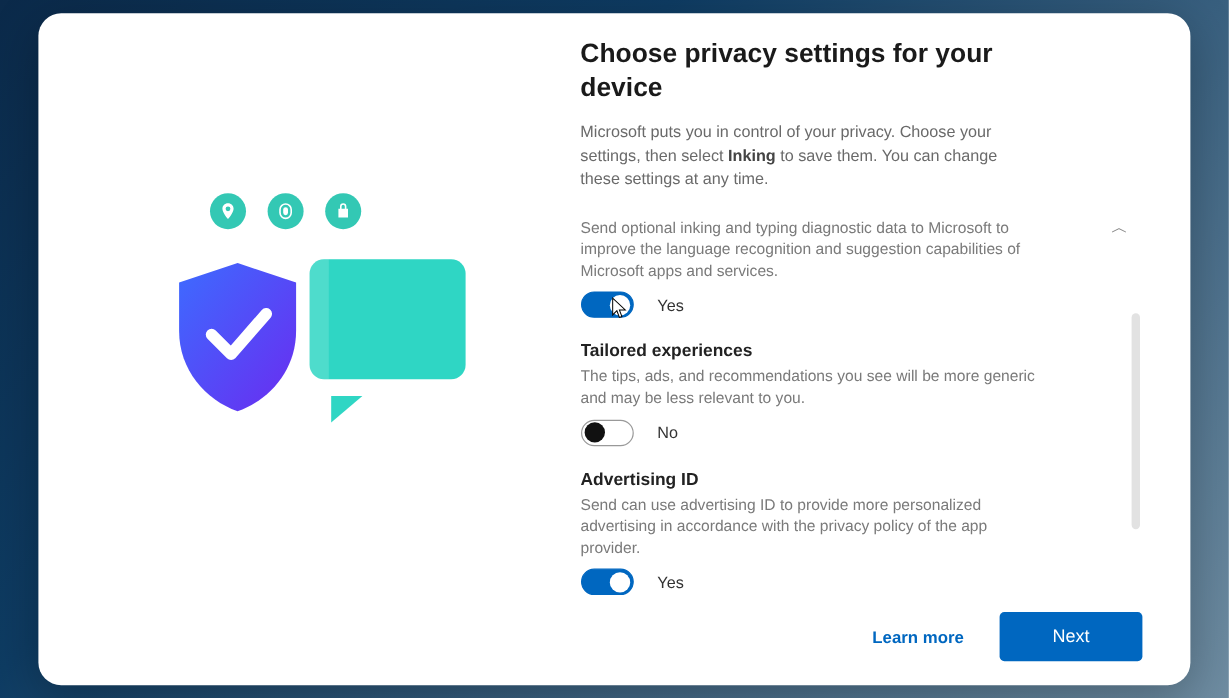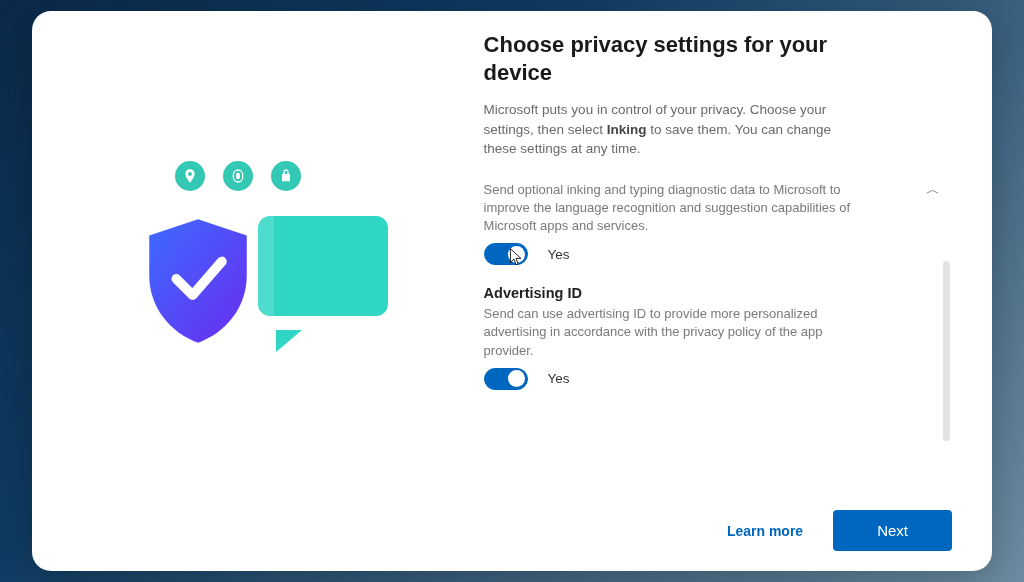--- a/index.html
+++ b/index.html
@@ -158,20 +158,30 @@
             <div class="toggle on" style="position:relative">
               <div class="knob"></div>
               <svg class="cursor" viewBox="0 0 20 28">
                 <path fill="#fff" stroke="#000" stroke-width="1.2" d="M2 2 L2 22 L7 17 L10 25 L13 24 L10 16 L17 16 Z"></path>
               </svg>
             </div>
             <span class="toggle-label">Yes</span>
           </div>
         </div>
 
+        <div class="section">
+          <h2>Tailored experiences</h2>
+          <p>The tips, ads, and recommendations you see will be more generic and may be less relevant to you.</p>
+          <div class="toggle-row">
+            <div class="toggle">
+                <div class="knob"></div>
+              </div>
+            <span class="toggle-label">No</span>
+          </div>
+        </div>
 
         <div class="section">
           <h2>Advertising ID</h2>
           <p>Send can use advertising ID to provide more personalized advertising in accordance with the privacy policy of the app provider.</p>
           <div class="toggle-row">
             <div class="toggle on">
                 <div class="knob"></div>
               </div>
             <span class="toggle-label">Yes</span>
           </div>

